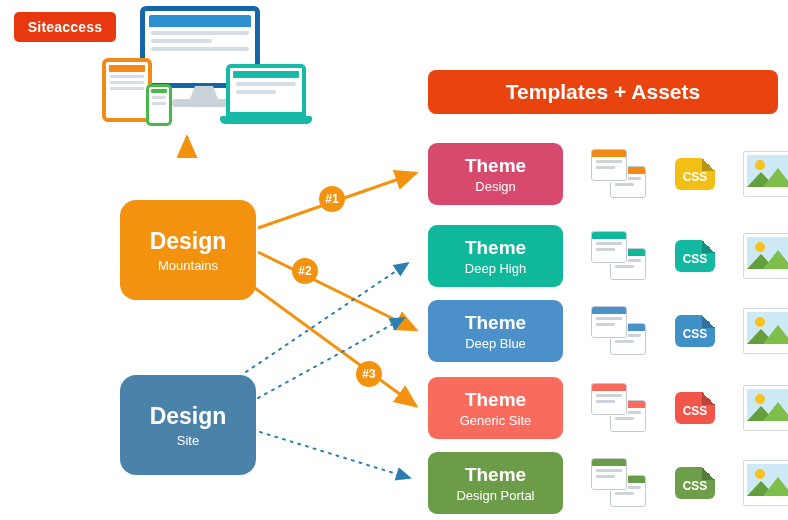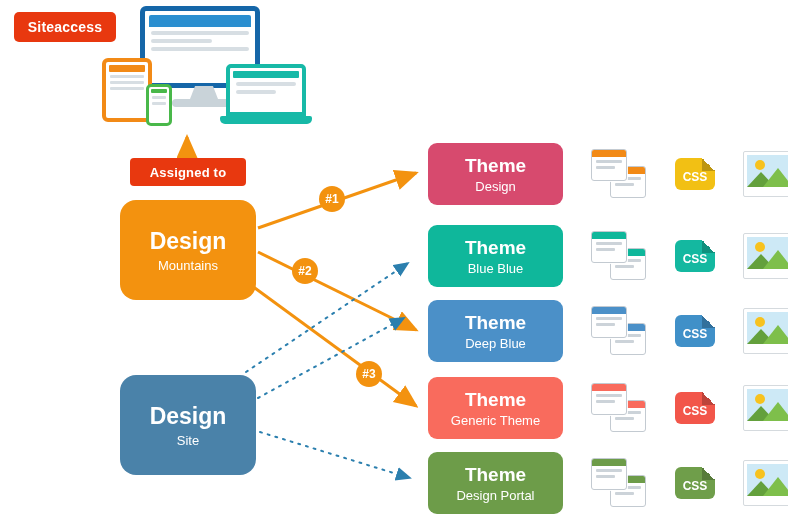--- a/index.html
+++ b/index.html
@@ -143,35 +143,35 @@
 
   <div class="laptop">
     <div class="l-screen">
       <div class="l-head"></div>
       <div class="dv-l"></div>
       <div class="dv-l short"></div>
     </div>
     <div class="l-base"></div>
   </div>
 
-  <div class="badge assigned" style="background: rgb(232, 56, 15);">Assigned to</div>
 
   <div class="design design-mountains" style="background: rgb(243, 146, 15);">
     <div class="d-title">Design</div>
     <div class="d-sub">Mountains</div>
   </div>
   <div class="design design-ocean" style="background: rgb(74, 130, 169);">
     <div class="d-title">Design</div>
     <div class="d-sub">Site</div>
   </div>
 
   <div class="numbadge" style="left: 319px; top: 186px; background: rgb(243, 146, 15);">#1</div>
   <div class="numbadge" style="left: 292px; top: 258px; background: rgb(243, 146, 15);">#2</div>
   <div class="numbadge" style="left: 356px; top: 361px; background: rgb(243, 146, 15);">#3</div>
 
+  <div class="header-bar" style="background: rgb(233, 67, 15);">Templates + Assets</div>
 
   <div class="theme-row" style="top:143px;">
     <div class="theme-box" style="background: rgb(215, 74, 110);">
       <div class="t-title">Theme</div>
       <div class="t-sub">Design</div>
     </div>
     <div class="tpl-icon">
       <div class="mini-page back">
         <div class="mp-h" style="background: rgb(242, 138, 22);"></div>
         <div class="mp-l"></div>
@@ -192,21 +192,21 @@
         <div class="sun"></div>
         <div class="mtn m1"></div>
         <div class="mtn m2"></div>
       </div>
     </div>
   </div>
 
   <div class="theme-row" style="top:225px;">
     <div class="theme-box" style="background: rgb(15, 183, 155);">
       <div class="t-title">Theme</div>
-      <div class="t-sub">Blue Blue</div>
+      <div class="t-sub">Deep High</div>
     </div>
     <div class="tpl-icon">
       <div class="mini-page back">
         <div class="mp-h" style="background: rgb(15, 183, 155);"></div>
         <div class="mp-l"></div>
         <div class="mp-l short"></div>
       </div>
       <div class="mini-page front">
         <div class="mp-h" style="background: rgb(15, 183, 155);"></div>
         <div class="mp-l"></div>
@@ -252,21 +252,21 @@
         <div class="sun"></div>
         <div class="mtn m1"></div>
         <div class="mtn m2"></div>
       </div>
     </div>
   </div>
 
   <div class="theme-row" style="top:377px;">
     <div class="theme-box" style="background: rgb(249, 107, 93);">
       <div class="t-title">Theme</div>
-      <div class="t-sub">Generic Theme</div>
+      <div class="t-sub">Generic Site</div>
     </div>
     <div class="tpl-icon">
       <div class="mini-page back">
         <div class="mp-h" style="background: rgb(249, 107, 93);"></div>
         <div class="mp-l"></div>
         <div class="mp-l short"></div>
       </div>
       <div class="mini-page front">
         <div class="mp-h" style="background: rgb(249, 107, 93);"></div>
         <div class="mp-l"></div>

